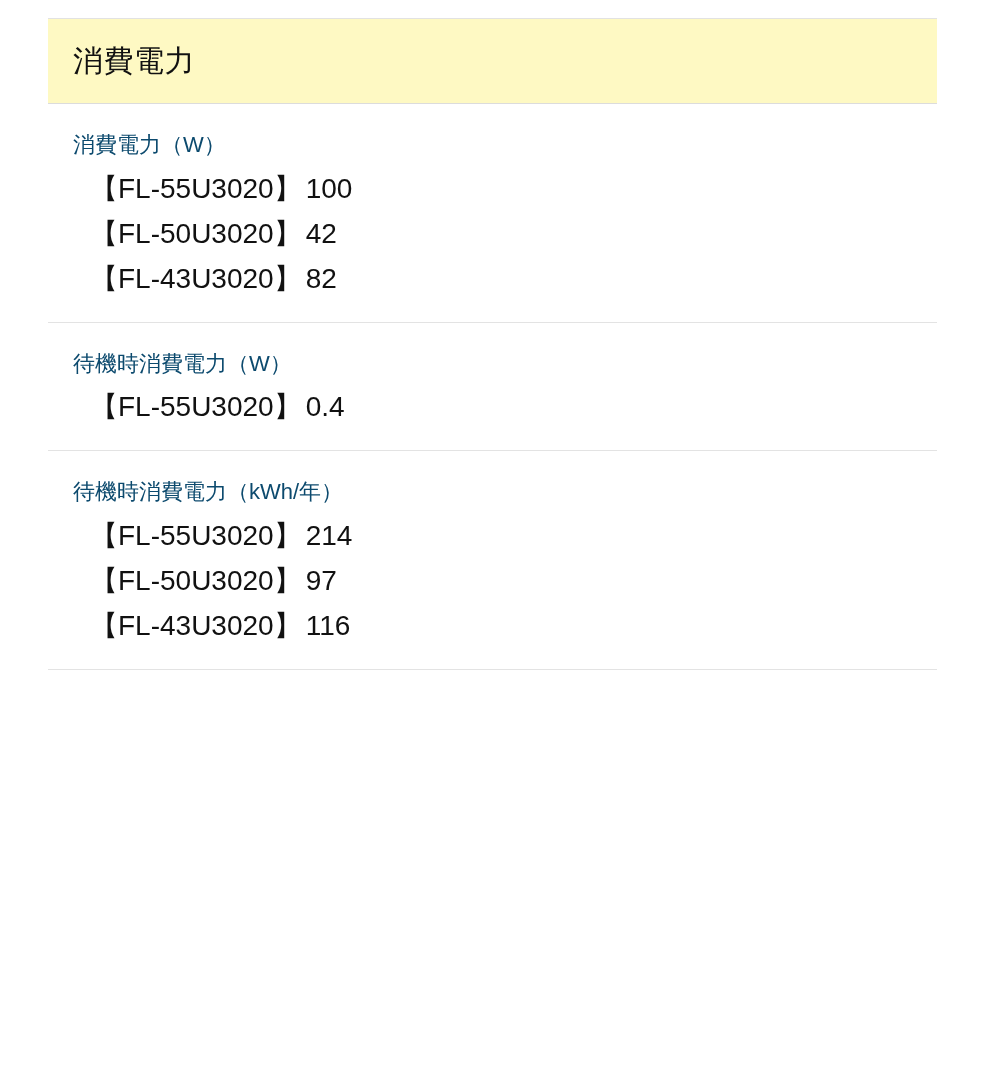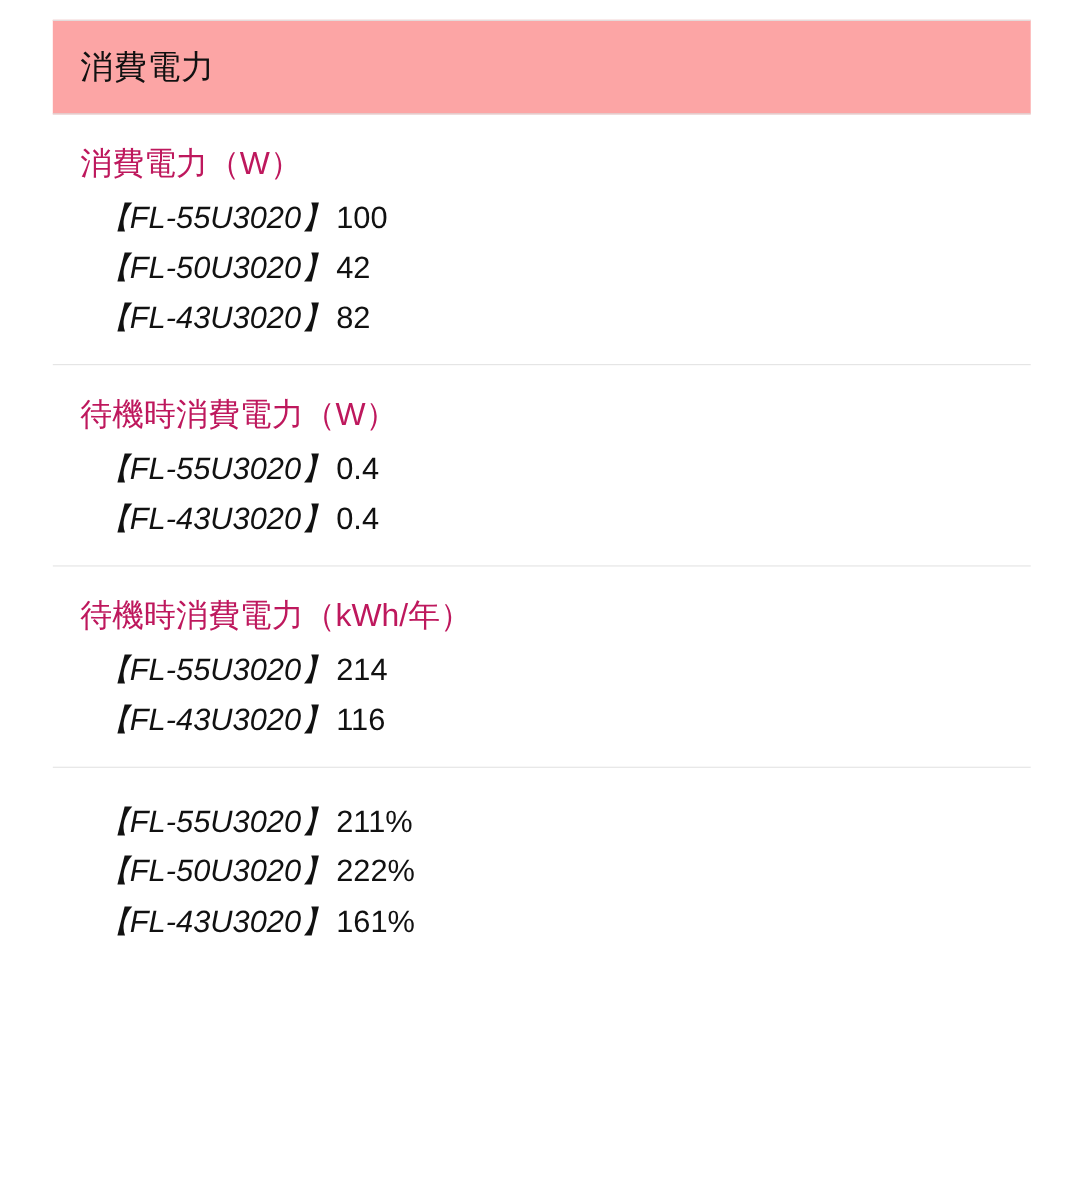--- a/index.html
+++ b/index.html
@@ -23,21 +23,21 @@
     position: relative;
   }
 
   
   .top-gap {
     height: 18px;
   }
 
   .section-header {
     margin: 0 48px 0 48px;
-    background: #fca5a5;
+    background: #fef9c3;
     border-top: 1px solid #e2e2e2;
     border-bottom: 1px solid #dcdcdc;
     height: 86px;
     display: flex;
     align-items: center;
     padding-left: 25px;
     box-sizing: border-box;
   }
   .section-header-title {
     font-size: 30px;
@@ -51,39 +51,38 @@
 
   .spec-block {
     padding: 26px 0 20px 0;
     border-bottom: 1px solid #e3e3e3;
   }
   .spec-block.last {
     border-bottom: none;
   }
 
   .spec-title {
-    font-size: 29px;
+    font-size: 22px;
     line-height: 1.35;
     padding-left: 25px;
-    color: #be185d;
+    color: #0c4a6e;
     margin-bottom: 6px;
   }
 
   .spec-rows {
     padding-left: 42px;
   }
   .spec-row {
     font-size: 28px;
     line-height: 1.62;
     color: #111;
     white-space: nowrap;
   }
   .model-label {
     letter-spacing: 0px;
-    font-style: italic;
   }
   .model-value {
     margin-left: 4px;
   }
 </style>
 </head>
 <body>
 
 <div class="spec-page">
 
@@ -109,46 +108,35 @@
         </div>
       </div>
     </div>
 
     <div class="spec-block">
       <div class="spec-title">待機時消費電力（W）</div>
       <div class="spec-rows">
         <div class="spec-row">
           <span class="model-label">【FL-55U3020】</span><span class="model-value">0.4</span>
         </div>
-        <div class="spec-row">
-          <span class="model-label">【FL-43U3020】</span><span class="model-value">0.4</span>
-        </div>
       </div>
     </div>
 
     <div class="spec-block">
       <div class="spec-title">待機時消費電力（kWh/年）</div>
       <div class="spec-rows">
         <div class="spec-row">
           <span class="model-label">【FL-55U3020】</span><span class="model-value">214</span>
         </div>
         <div class="spec-row">
+          <span class="model-label">【FL-50U3020】</span><span class="model-value">97</span>
+        </div>
+        <div class="spec-row">
           <span class="model-label">【FL-43U3020】</span><span class="model-value">116</span>
         </div>
       </div>
     </div>
 
     <div class="spec-block last">
-      <div class="spec-rows">
-        <div class="spec-row">
-          <span class="model-label">【FL-55U3020】</span><span class="model-value">211%</span>
-        </div>
-        <div class="spec-row">
-          <span class="model-label">【FL-50U3020】</span><span class="model-value">222%</span>
-        </div>
-        <div class="spec-row">
-          <span class="model-label">【FL-43U3020】</span><span class="model-value">161%</span>
-        </div>
-      </div>
     </div>
 
   </div>
 </div>
 
 </body></html>

